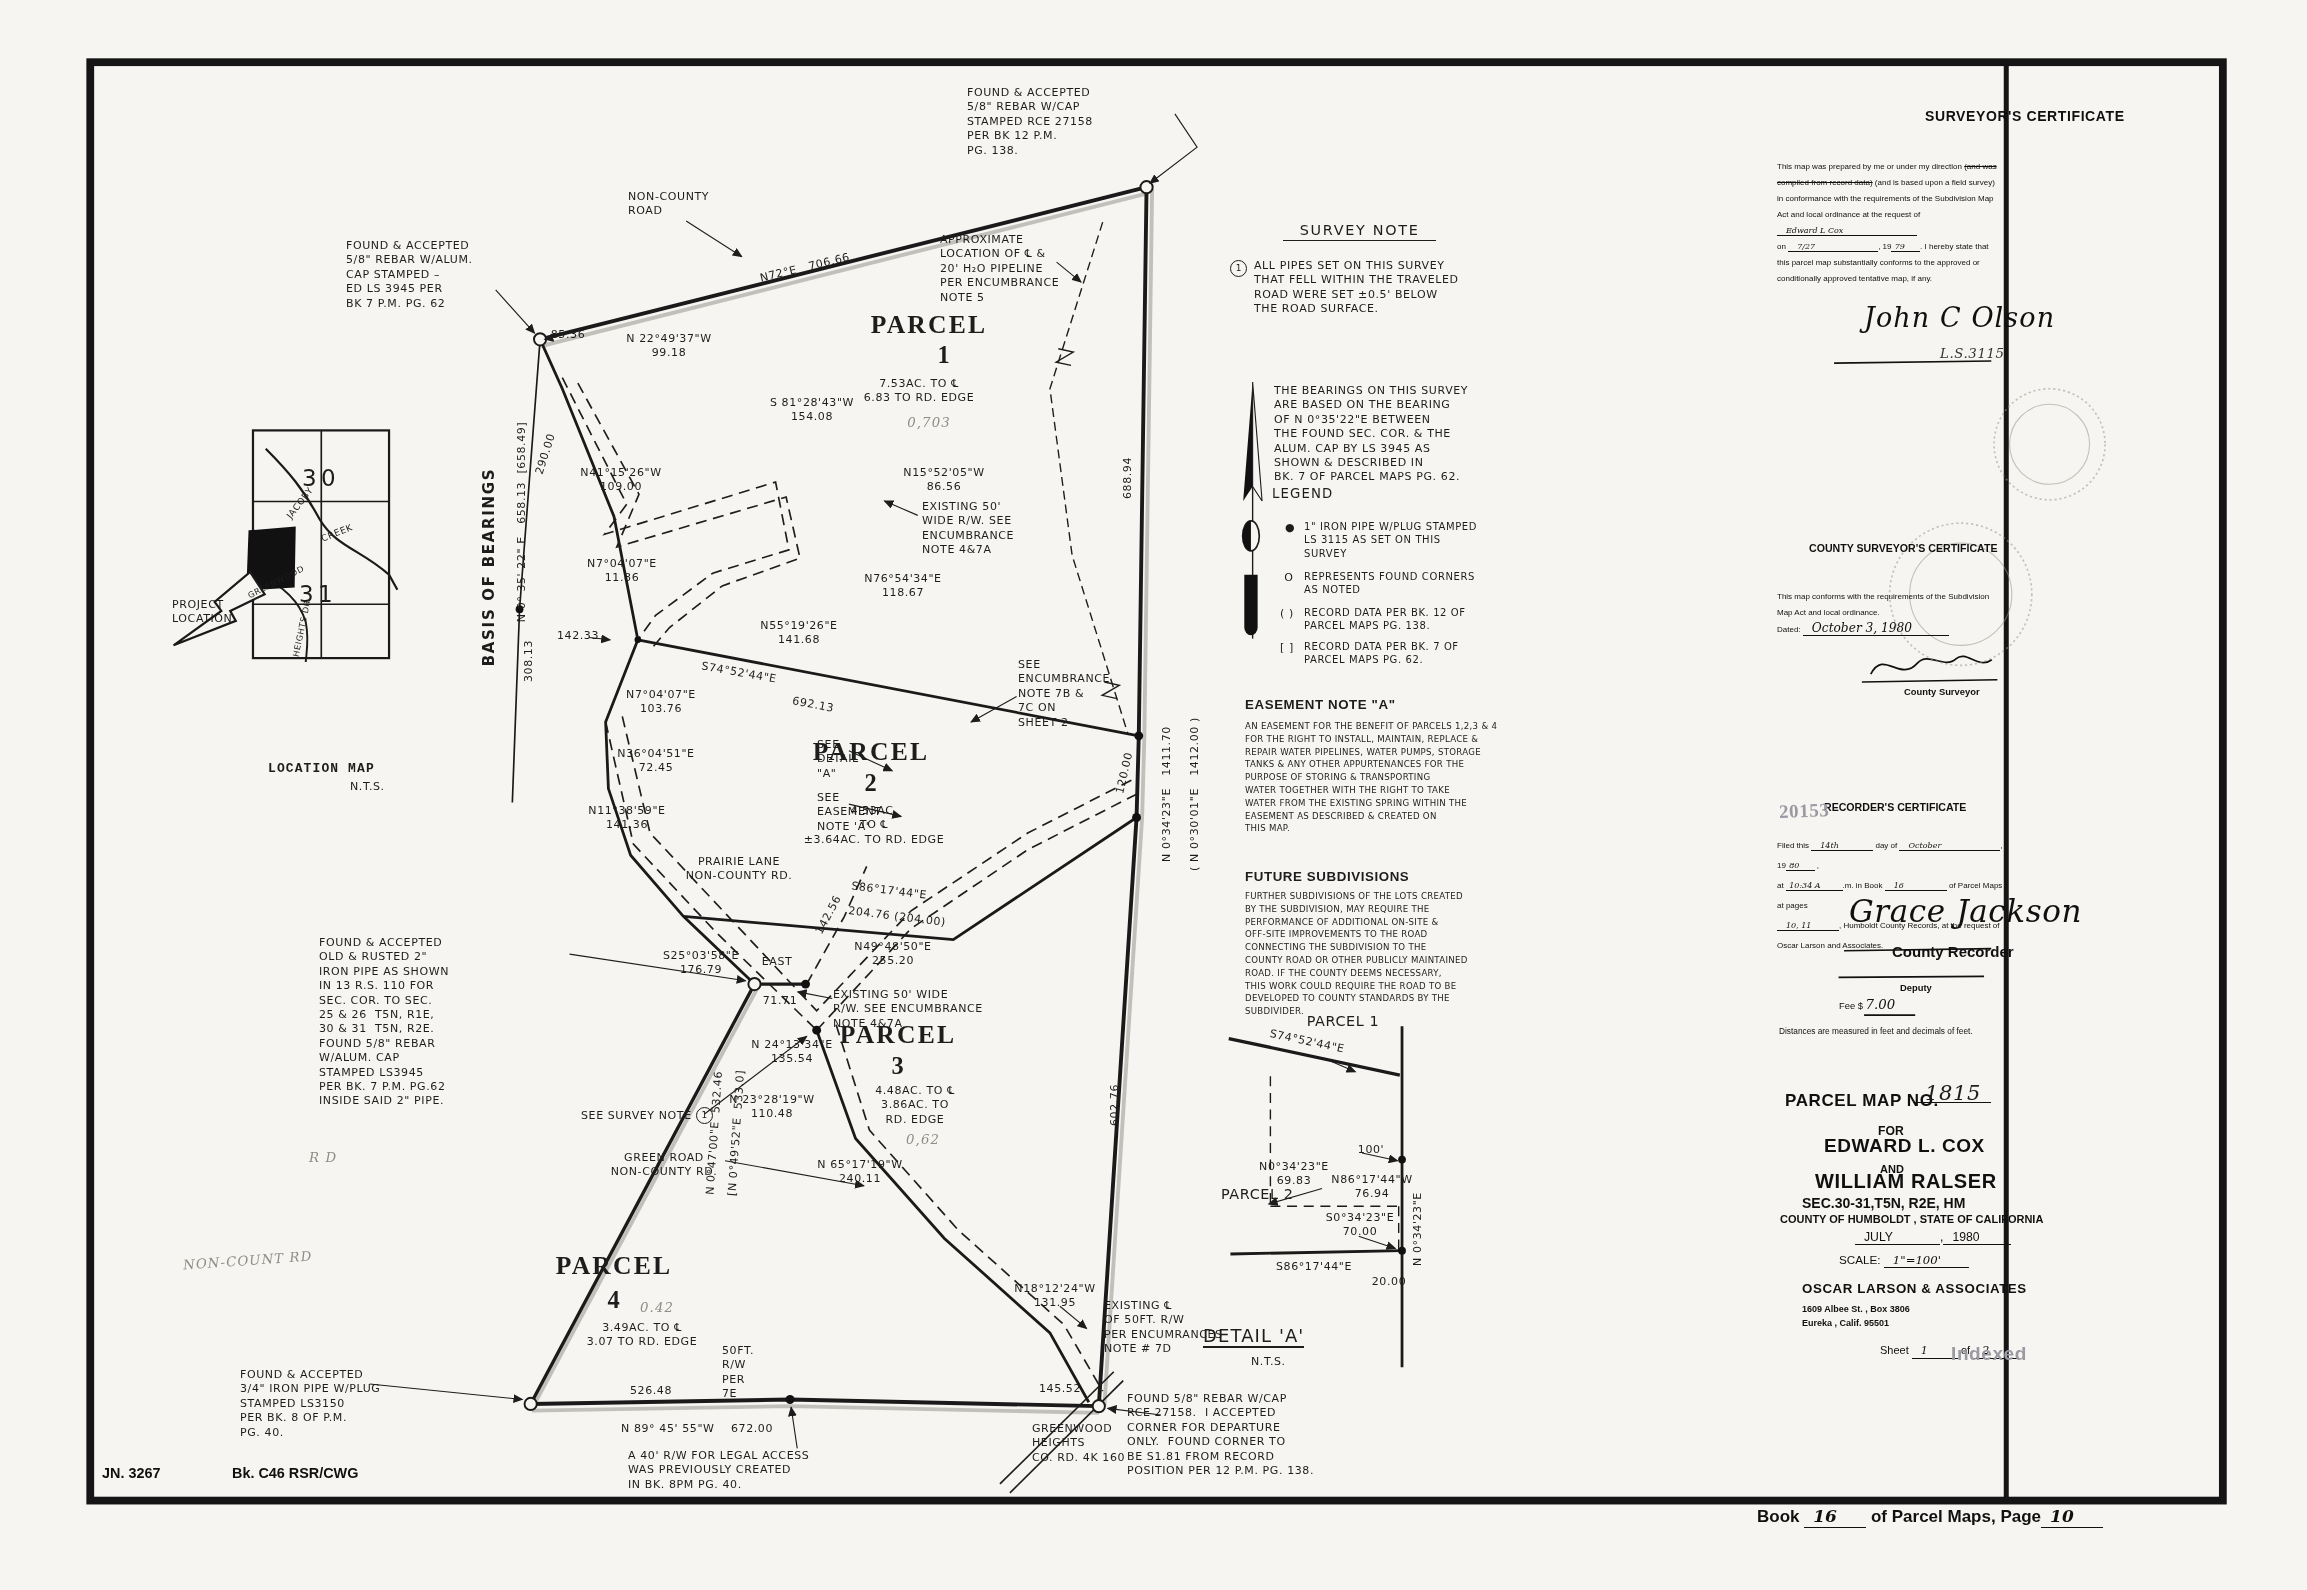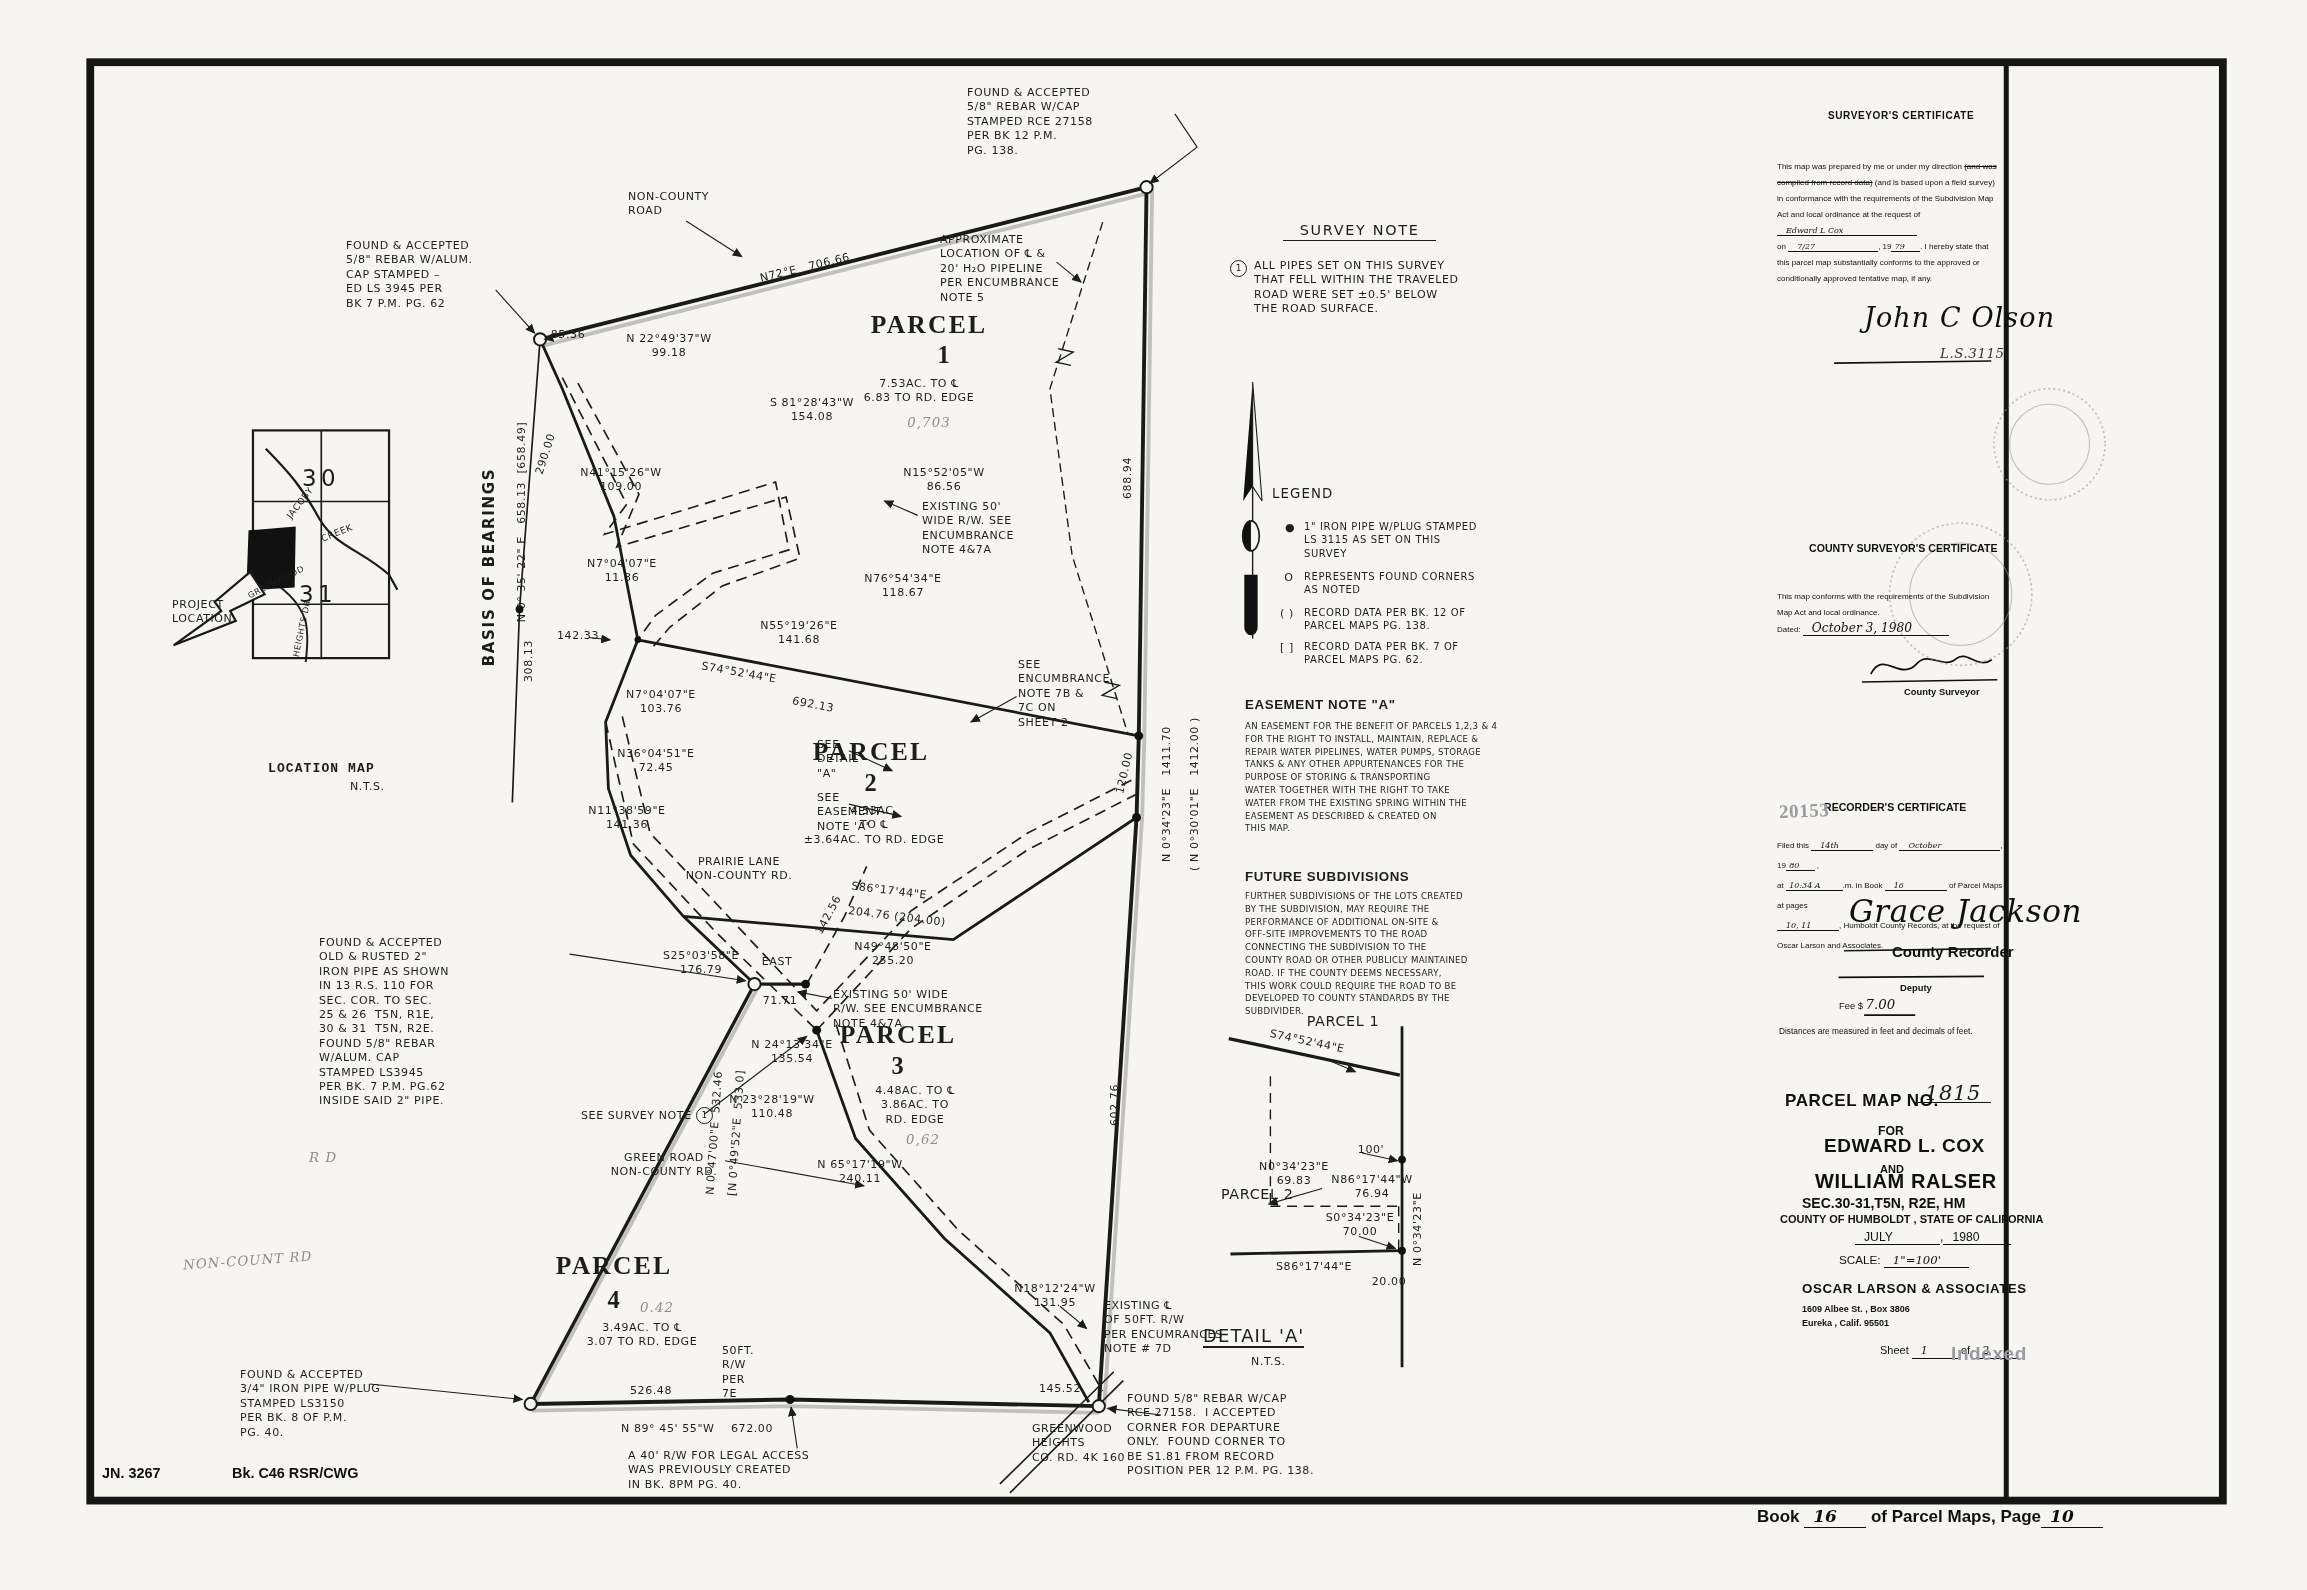--- a/index.html
+++ b/index.html
@@ -273,20 +273,21 @@
 <div class="L C" style="left:337px;top:533px;font-size:9px;transform:translate(-50%,-50%) rotate(-22deg)">CREEK</div>
 <div class="L C" style="left:276px;top:582px;font-size:8.3px;transform:translate(-50%,-50%) rotate(-27deg)">GREENWOOD</div>
 <div class="L C" style="left:302px;top:627px;font-size:8.3px;transform:translate(-50%,-50%) rotate(-78deg)">HEIGHTS DR.</div>
 <div class="L" style="left:172px;top:598px">PROJECT<br>LOCATION</div>
 <div class="L b" style="left:268px;top:762px;font-size:13px;letter-spacing:1.1px;font-family:Liberation Mono, monospace">LOCATION MAP</div>
 <div class="L" style="left:350px;top:780px">N.T.S.</div>
 
 <div class="L" style="left:1283px;top:223px;font-size:14.4px;letter-spacing:1.7px;border-bottom:1.7px solid #1d1d1d;padding:0 16.7px 2.2px">SURVEY NOTE</div>
 <div class="L" style="left:1230px;top:260px"><span class="cn">1</span></div>
 <div class="L" style="left:1254px;top:259px">ALL PIPES SET ON THIS SURVEY<br>THAT FELL WITHIN THE TRAVELED<br>ROAD WERE SET ±0.5' BELOW<br>THE ROAD SURFACE.</div>
+<div class="L" style="left:1274px;top:384px">THE BEARINGS ON THIS SURVEY<br>ARE BASED ON THE BEARING<br>OF N 0°35'22"E BETWEEN<br>THE FOUND SEC. COR. &amp; THE<br>ALUM. CAP BY LS 3945 AS<br>SHOWN &amp; DESCRIBED IN<br>BK. 7 OF PARCEL MAPS PG. 62.</div>
 
 <div class="L" style="left:1272px;top:487px;font-size:13.3px;letter-spacing:1.1px">LEGEND</div>
 <div class="L C" style="left:1290px;top:521px">●</div>
 <div class="L small" style="left:1304px;top:520px;font-size:10px;line-height:13.3px">1" IRON PIPE W/PLUG STAMPED<br>LS 3115 AS SET ON THIS<br>SURVEY</div>
 <div class="L C" style="left:1289px;top:571px">O</div>
 <div class="L small" style="left:1304px;top:570px;font-size:10px;line-height:13.3px">REPRESENTS FOUND CORNERS<br>AS NOTED</div>
 <div class="L C" style="left:1287px;top:607px">( )</div>
 <div class="L small" style="left:1304px;top:606px;font-size:10px;line-height:13.3px">RECORD DATA PER BK. 12 OF<br>PARCEL MAPS PG. 138.</div>
 <div class="L C" style="left:1287px;top:641px">[ ]</div>
 <div class="L small" style="left:1304px;top:640px;font-size:10px;line-height:13.3px">RECORD DATA PER BK. 7 OF<br>PARCEL MAPS PG. 62.</div>
@@ -303,21 +304,21 @@
 <div class="L C" style="left:1372px;top:1173px">N86°17'44"W<br>76.94</div>
 <div class="L hand26" style="left:1221px;top:1187px">PARCEL 2</div>
 <div class="L C" style="left:1360px;top:1211px">S0°34'23"E<br>70.00</div>
 <div class="L C" style="left:1314px;top:1260px">S86°17'44"E</div>
 <div class="L C" style="left:1389px;top:1275px">20.00</div>
 <div class="L V" style="left:1418px;top:1229px">N 0°34'23"E</div>
 <div class="L hand26" style="left:1184px;top:1278px"></div>
 <div class="L" style="left:1203px;top:1329px;font-size:18px;letter-spacing:1.1px;border-bottom:2.2px solid #1d1d1d;padding-bottom:2.2px">DETAIL 'A'</div>
 <div class="L" style="left:1251px;top:1355px">N.T.S.</div>
 
-<div class="cert b" style="left:1828px;top:108px;font-size:10px;letter-spacing:0.6px">SURVEYOR'S CERTIFICATE</div>
+<div class="cert b" style="left:1925px;top:108px;font-size:14px;letter-spacing:0.6px">SURVEYOR'S CERTIFICATE</div>
 <div class="cert" style="left:1777px;top:159px;width:221px"><span>This map was prepared by me or under my direction </span><span class="strike">(and was compiled from record data)</span><span> (and is based upon a field survey) in conformance with the requirements of the Subdivision Map Act and local ordinance at the request of </span><span class="hw u" style="min-width:122px">Edward L Cox</span><br><span>on</span> <span class="hw u" style="min-width:72px">7/27</span><span>, 19</span><span class="hw u" style="min-width:22px;padding:0 3.3px">79</span><span>. I hereby state that this parcel map substantially conforms to the approved or conditionally approved tentative map, if any.</span></div>
 <div class="L script" style="left:1864px;top:311px;font-size:27px;letter-spacing:1.1px;color:#101010">John C Olson</div>
 <div class="L hw" style="left:1940px;top:347px;font-size:13.3px;color:#333">L.S.3115</div>
 
 <div class="cert b" style="left:1809px;top:540px;font-size:10.6px">COUNTY SURVEYOR'S CERTIFICATE</div>
 <div class="cert" style="left:1777px;top:589px;width:222px"><span>This map conforms with the requirements of the  Subdivision</span><br><span>Map Act and local ordinance.</span><br><span>Dated:</span> <span class="hw u" style="min-width:128px;font-size:12.2px">October 3, 1980</span></div>
 <div class="cert b" style="left:1904px;top:684px;font-size:9.4px">County Surveyor</div>
 
 <div class="cert b" style="left:1824px;top:799px;font-size:10.6px">RECORDER'S CERTIFICATE</div>
 <div class="L gray b" style="left:1779px;top:804px;font-size:19px;transform:rotate(-2deg);font-family:'Liberation Serif',serif">20153</div>

